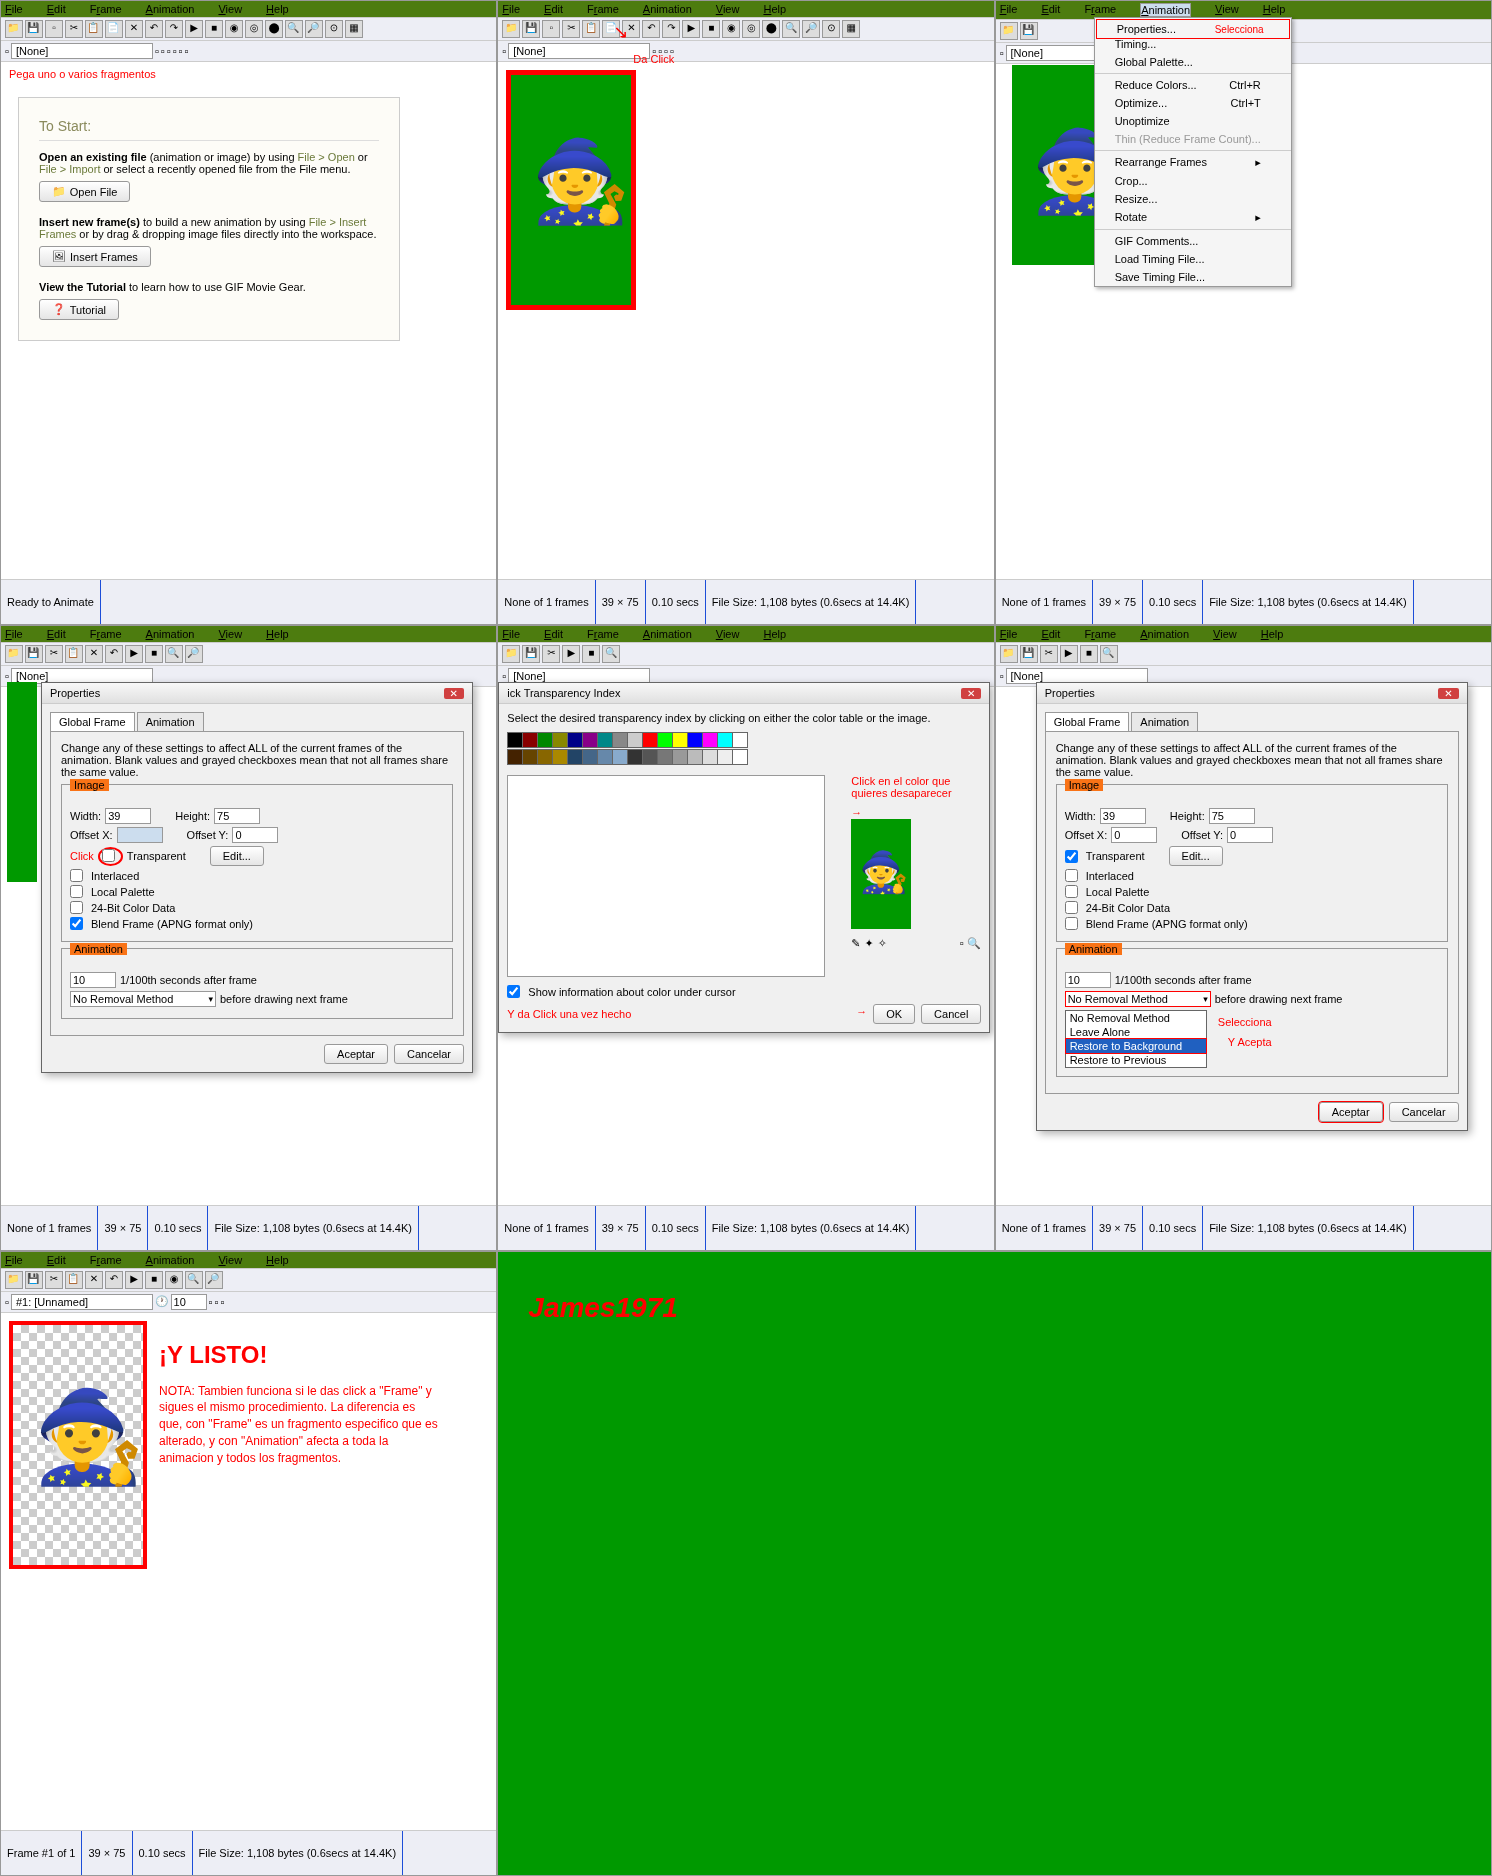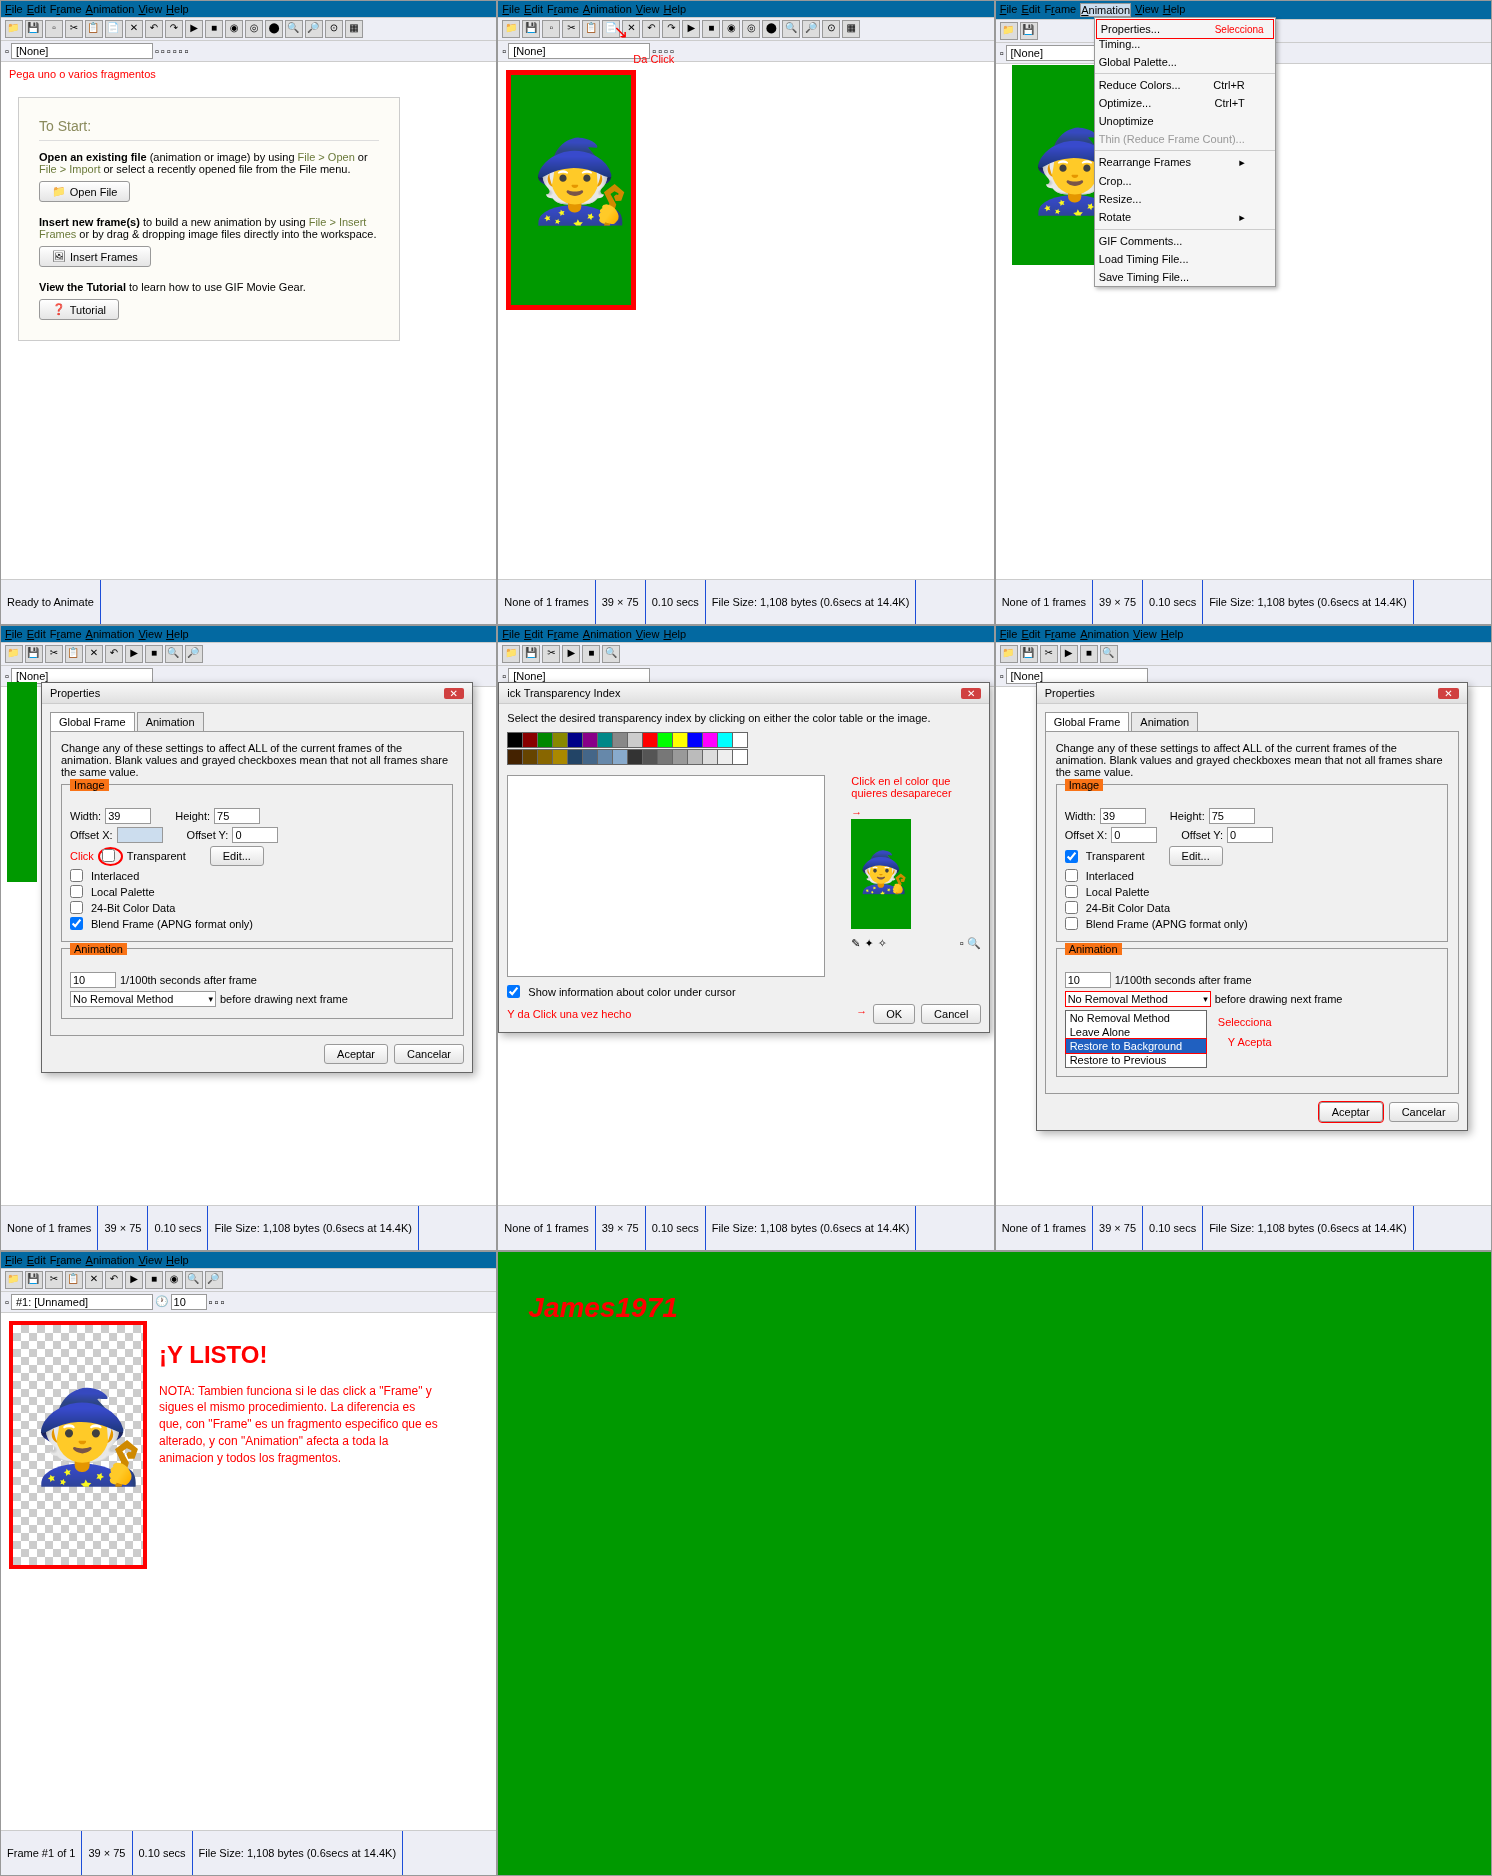--- a/index.html
+++ b/index.html
@@ -1,38 +1,38 @@
 <!DOCTYPE html>
 <html><head>
 <meta charset="utf-8">
 <style>
 body{margin:0;font:11px "Segoe UI",Tahoma,sans-serif;background:#fff;color:#000}
 .grid{display:grid;grid-template-columns:repeat(3,1fr);grid-template-rows:repeat(3,1fr);width:1492px;height:1876px}
 .panel{position:relative;border:1px solid #999;overflow:hidden;background:#fff}
-.menubar{background:#0369a1;border-bottom:1px solid #ccc;padding:2px 4px;display:flex;gap:4px}
+.menubar{background:#4d7c0f;border-bottom:1px solid #ccc;padding:2px 4px;display:flex;gap:24px}
 .menubar span{cursor:default}
 .menubar span u{text-decoration:underline}
 .toolbar{background:#edeef5;border-bottom:1px solid #ccc;padding:2px 4px;display:flex;gap:2px;align-items:center}
 .toolbar .tb{width:16px;height:16px;display:inline-block;background:#ddd;border:1px solid #999;font-size:10px;text-align:center;line-height:14px}
 .toolbar2{background:#edeef5;border-bottom:1px solid #ccc;padding:2px 4px;display:flex;gap:2px;align-items:center}
 .sel{border:1px solid #999;background:#fff;padding:1px 16px 1px 4px;min-width:120px;font-size:11px}
 .statusbar{position:absolute;bottom:0;left:0;right:0;background:#edeef5;border-top:1px solid #ccc;display:flex;font-size:11px}
 .statusbar div{border-right:1px solid #1d4ed8;padding:16px 6px}
 .card{margin:17px;padding:20px;border:1px solid #ccc;background:#fdfcf7;width:340px}
 .card h3{color:#8a8a5c;margin:0 0 10px;font-size:14px;font-weight:normal;border-bottom:1px solid #ddd;padding-bottom:6px}
 .card p{margin:6px 0;font-size:11px}
 .card a{color:#6b7a3a;text-decoration:none}
 .btn{display:inline-flex;align-items:center;gap:4px;border:1px solid #999;background:linear-gradient(#fff,#e5e5e5);padding:3px 12px;border-radius:3px;font-size:11px}
 .red{color:red;font-size:11px}
 .sprite{width:120px;height:230px;background:#090;border:5px solid red;position:relative;margin:8px}
 .sprite::before{content:"🧙";position:absolute;font-size:80px;left:20px;top:60px}
 .spritemini{width:60px;height:110px;background:#090;display:inline-block;position:relative}
 .spritemini::before{content:"🧙";position:absolute;font-size:40px;left:8px;top:30px}
 .dropdown{position:absolute;background:#f5f5f5;border:1px solid #999;box-shadow:2px 2px 4px rgba(0,0,0,.3);min-width:170px;z-index:10}
-.dropdown .mi{padding:3px 30px 3px 4px;font-size:11px;display:flex;justify-content:space-between}
+.dropdown .mi{padding:3px 30px 3px 20px;font-size:11px;display:flex;justify-content:space-between}
 .dropdown hr{margin:2px 0;border:none;border-top:1px solid #ccc}
 .dropdown .outlined{border:1px solid red;margin:1px}
 .dialog{position:absolute;background:#f0f0f0;border:1px solid #666;box-shadow:3px 3px 8px rgba(0,0,0,.3)}
 .dialog .titlebar{background:linear-gradient(#f8f8f8,#e0e0e0);padding:4px 8px;border-bottom:1px solid #ccc;display:flex;justify-content:space-between;align-items:center}
 .dialog .closeb{background:#d04040;color:#fff;border-radius:2px;padding:0 6px;font-size:10px}
 .dialog .body{padding:8px}
 .tabs{display:flex;border-bottom:1px solid #999}
 .tab{padding:3px 8px;border:1px solid #999;border-bottom:none;background:#fff;margin-right:2px;font-size:11px}
 .tab.inactive{background:#e8e8e8}
 .fieldset{border:1px solid #999;padding:8px;margin:6px 0;font-size:11px}

